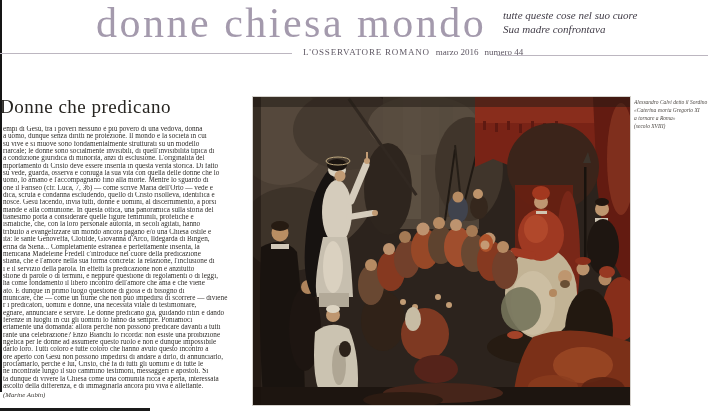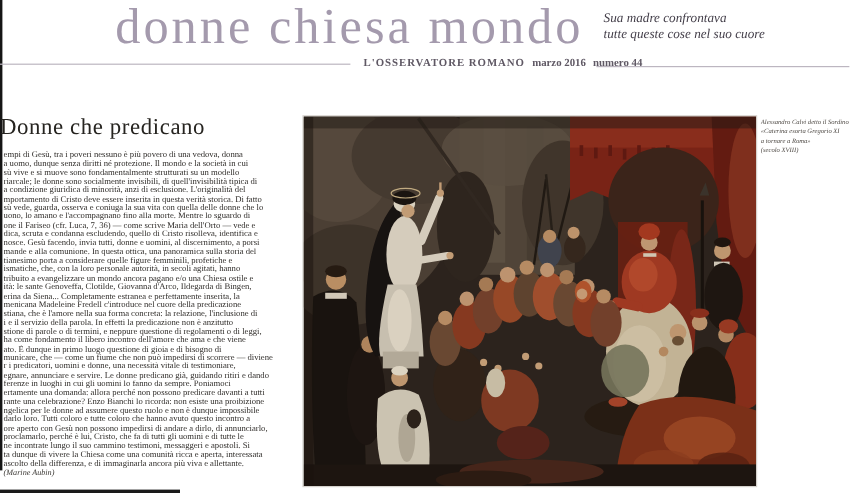--- a/index.html
+++ b/index.html
@@ -15,21 +15,21 @@
   .masthead-title{
     position:absolute;left:96px;top:2px;margin:0;
     font-size:42px;font-weight:normal;line-height:1;
     letter-spacing:2.5px;color:#a49aad;white-space:nowrap;
   }
   .rule{position:absolute;height:1px;background:#bcb6c0;}
   .rule-left{left:0;top:53px;width:292px;}
   .rule-right{left:497px;top:55px;width:211px;}
   .issue-line{
     position:absolute;left:303px;top:47px;white-space:nowrap;
-    font-size:9px;color:#5f5864;font-weight:bold;
+    font-size:9px;color:#5f5864;
   }
   .issue-line .pub{letter-spacing:0.8px;}
   .issue-line .sep{display:inline-block;width:6px;}
   .motto{
     position:absolute;left:503px;top:9px;width:190px;
     font-style:italic;font-size:11px;line-height:13.5px;color:#413c47;
   }
 
   .article-title{
     position:absolute;left:0;top:96px;width:256px;margin:0;
@@ -67,22 +67,22 @@
   <div class="scan-bar-bottom"></div>
 
   <h1 class="masthead-title">donne chiesa mondo</h1>
 
   <div class="rule rule-left"></div>
   <div class="rule rule-right"></div>
 
   <div class="issue-line"><span class="pub">L'OSSERVATORE ROMANO</span><span class="sep"></span><span>marzo 2016</span><span class="sep"></span><span>numero 44</span></div>
 
   <div class="motto">
+    <div>tutte queste cose nel suo cuore</div>
     <div>Sua madre confrontava</div>
-    <div>tutte queste cose nel suo cuore</div>
   </div>
 
   <h2 class="article-title">Donne che predicano</h2>
 
   <div class="body-text">
       <div class="tline">empi di Gesù, tra i poveri nessuno è più povero di una vedova, donna</div>
       <div class="tline">a uomo, dunque senza diritti né protezione. Il mondo e la società in cui</div>
       <div class="tline">sù vive e si muove sono fondamentalmente strutturati su un modello</div>
       <div class="tline">riarcale; le donne sono socialmente invisibili, di quell'invisibilità tipica di</div>
       <div class="tline">a condizione giuridica di minorità, anzi di esclusione. L'originalità del</div>

